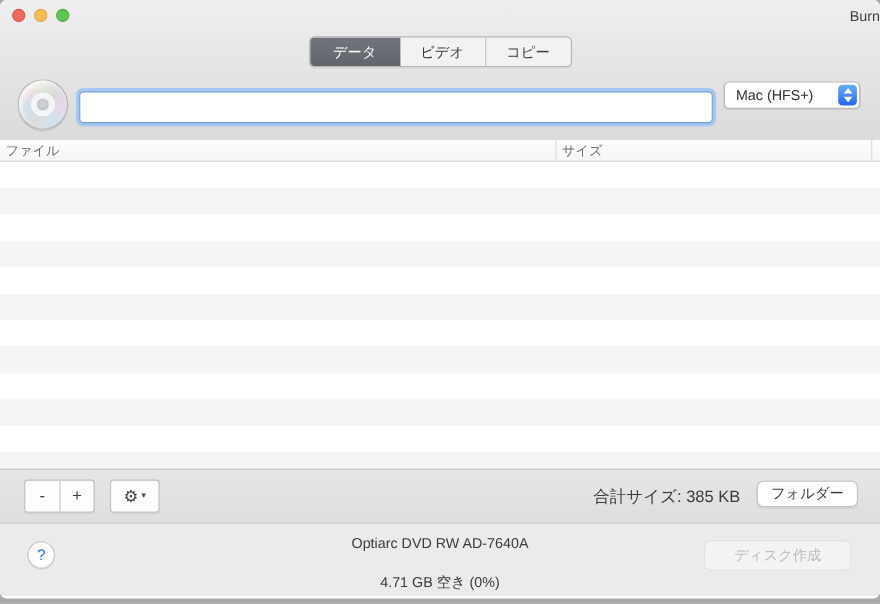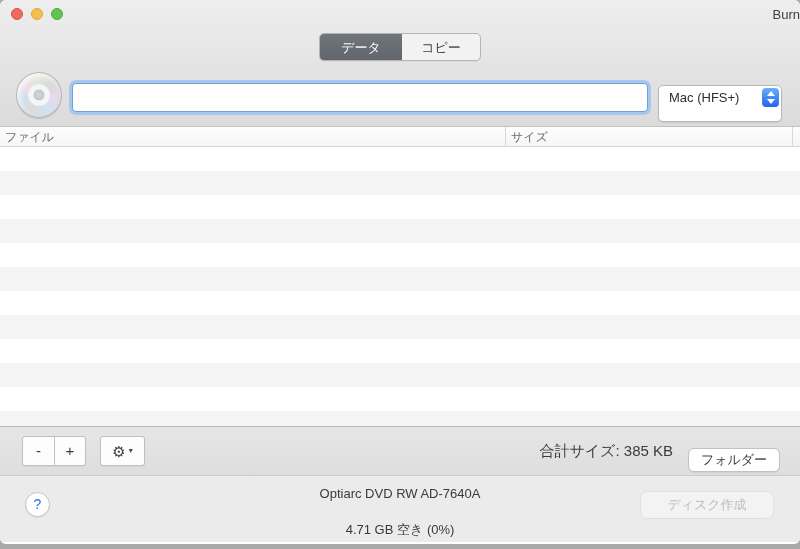--- a/index.html
+++ b/index.html
@@ -67,21 +67,21 @@
   }
   .nameinput {
     position:absolute; left:72px; top:83px; width:576px; height:29px;
     border:1px solid #6f9fd8; border-radius:4px;
     box-shadow:0 0 0 3px #a6c8ee;
     background:#ffffff; outline:none;
     font-size:13px; color:#333; padding:0 8px;
     font-family:inherit;
   }
   .formatsel {
-    position:absolute; left:658px; top:85px; width:124px; height:37px;
+    position:absolute; left:658px; top:74px; width:124px; height:25px;
     background:#ffffff; border:1px solid #b9b8b9; border-radius:5px;
     box-shadow:0 1px 1px rgba(0,0,0,.08);
     font-size:13px; color:#2e2e2e; line-height:23px; padding-left:10px;
     cursor:default;
   }
   .stepper {
     position:absolute; right:2px; top:2px; width:17px; height:19px;
     border-radius:4px; background:linear-gradient(#67aefb,#2465ec);
   }
   .stepper::before, .stepper::after {
@@ -132,21 +132,21 @@
     cursor:default;
   }
   .gear-glyph { font-size:15px; color:#3f3f3f; line-height:1; }
   .gear-arrow { font-size:8px; color:#4a4a4a; line-height:1; }
   .total-label {
     position:absolute; right:127px; top:0; height:48px;
     display:flex; align-items:center;
     font-size:15px; color:#3c3c3c;
   }
   .folder-btn {
-    position:absolute; right:20px; top:21px; width:92px; height:24px;
+    position:absolute; right:20px; top:10px; width:92px; height:24px;
     background:#ffffff; border:1px solid #c2c1c2; border-radius:6px;
     box-shadow:0 1px 1px rgba(0,0,0,.06);
     font-size:13px; color:#3c3c3c; text-align:center; line-height:22px;
     cursor:default;
   }
 
   
   .footer {
     position:relative; height:67px;
     border-top:1px solid #cdcccd;
@@ -182,20 +182,21 @@
         <div class="light red"></div>
         <div class="light yellow"></div>
         <div class="light green"></div>
       </div>
       <div class="title">Burn</div>
     </div>
 
     <div class="tabrow">
       <div class="segctl">
         <div class="seg w1 selected">データ</div>
+        <div class="seg w3">ビデオ</div>
         <div class="seg w4">コピー</div>
       </div>
     </div>
 
     <div class="disc"></div>
     <input class="nameinput" type="text" value="" style="">
     <div class="formatsel">
       <span>Mac (HFS+)</span>
       <div class="stepper"></div>
     </div>

